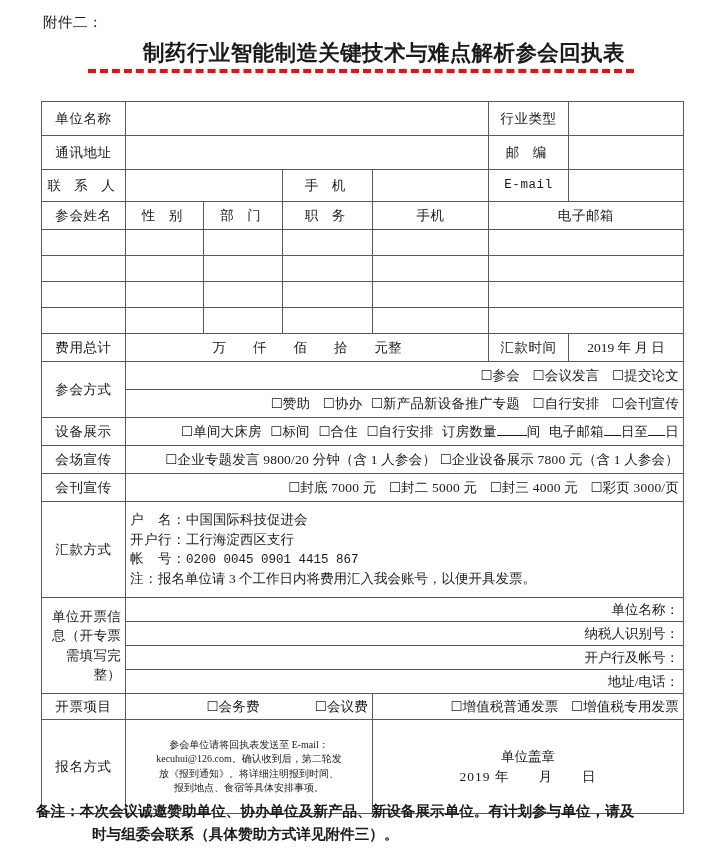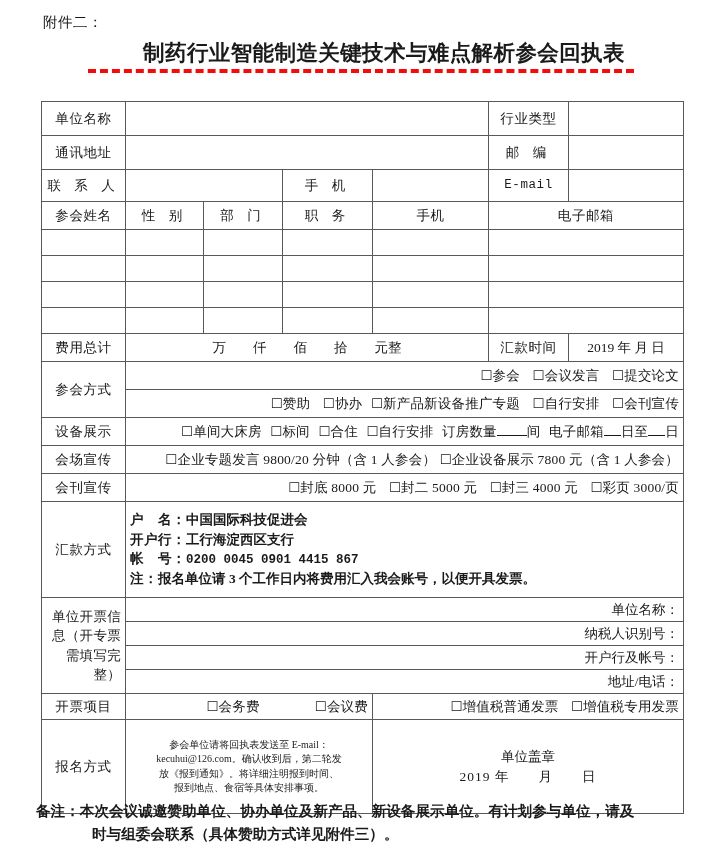--- a/index.html
+++ b/index.html
@@ -100,21 +100,20 @@
   .opt-line .gap { display: inline-block; width: 9px; }
   .opt-line .gap-s { display: inline-block; width: 5px; }
   .ul { border-bottom: 1px solid #1a1a1a; display: inline-block; }
   .ul-lg { width: 30px; }
   .ul-sm { width: 17px; }
 
   .remit-cell {
     padding: 4px 4px 4px 7px;
     line-height: 1.62;
     font-size: 13.5px;
-    font-weight: bold;
   }
   .remit-cell .k { letter-spacing: 0.5px; }
 
   .vlabel {
     text-align: right;
     line-height: 1.42;
     letter-spacing: 0.3px;
     padding: 2px 2px;
   }
 
@@ -282,21 +281,21 @@
           <span class="cbx">☐</span><span>企业专题发言 9800/20 分钟（含 1 人参会）</span>
           <span class="cbx">☐</span><span>企业设备展示 7800 元（含 1 人参会）</span>
         </span>
       </td>
     </tr>
 
     <tr class="r-28">
       <td class="lbl">会刊宣传</td>
       <td class="lft" colspan="6">
         <span class="opt-line">
-          <span class="cbx">☐</span><span>封底 8000 元</span><span class="gap"></span>
+          <span class="cbx">☐</span><span>封底 7000 元</span><span class="gap"></span>
           <span class="cbx">☐</span><span>封二 5000 元</span><span class="gap"></span>
           <span class="cbx">☐</span><span>封三 4000 元</span><span class="gap"></span>
           <span class="cbx">☐</span><span>彩页 3000/页</span>
         </span>
       </td>
     </tr>
 
     <tr style="height:96px">
       <td class="lbl">汇款方式</td>
       <td class="remit-cell" colspan="6">

